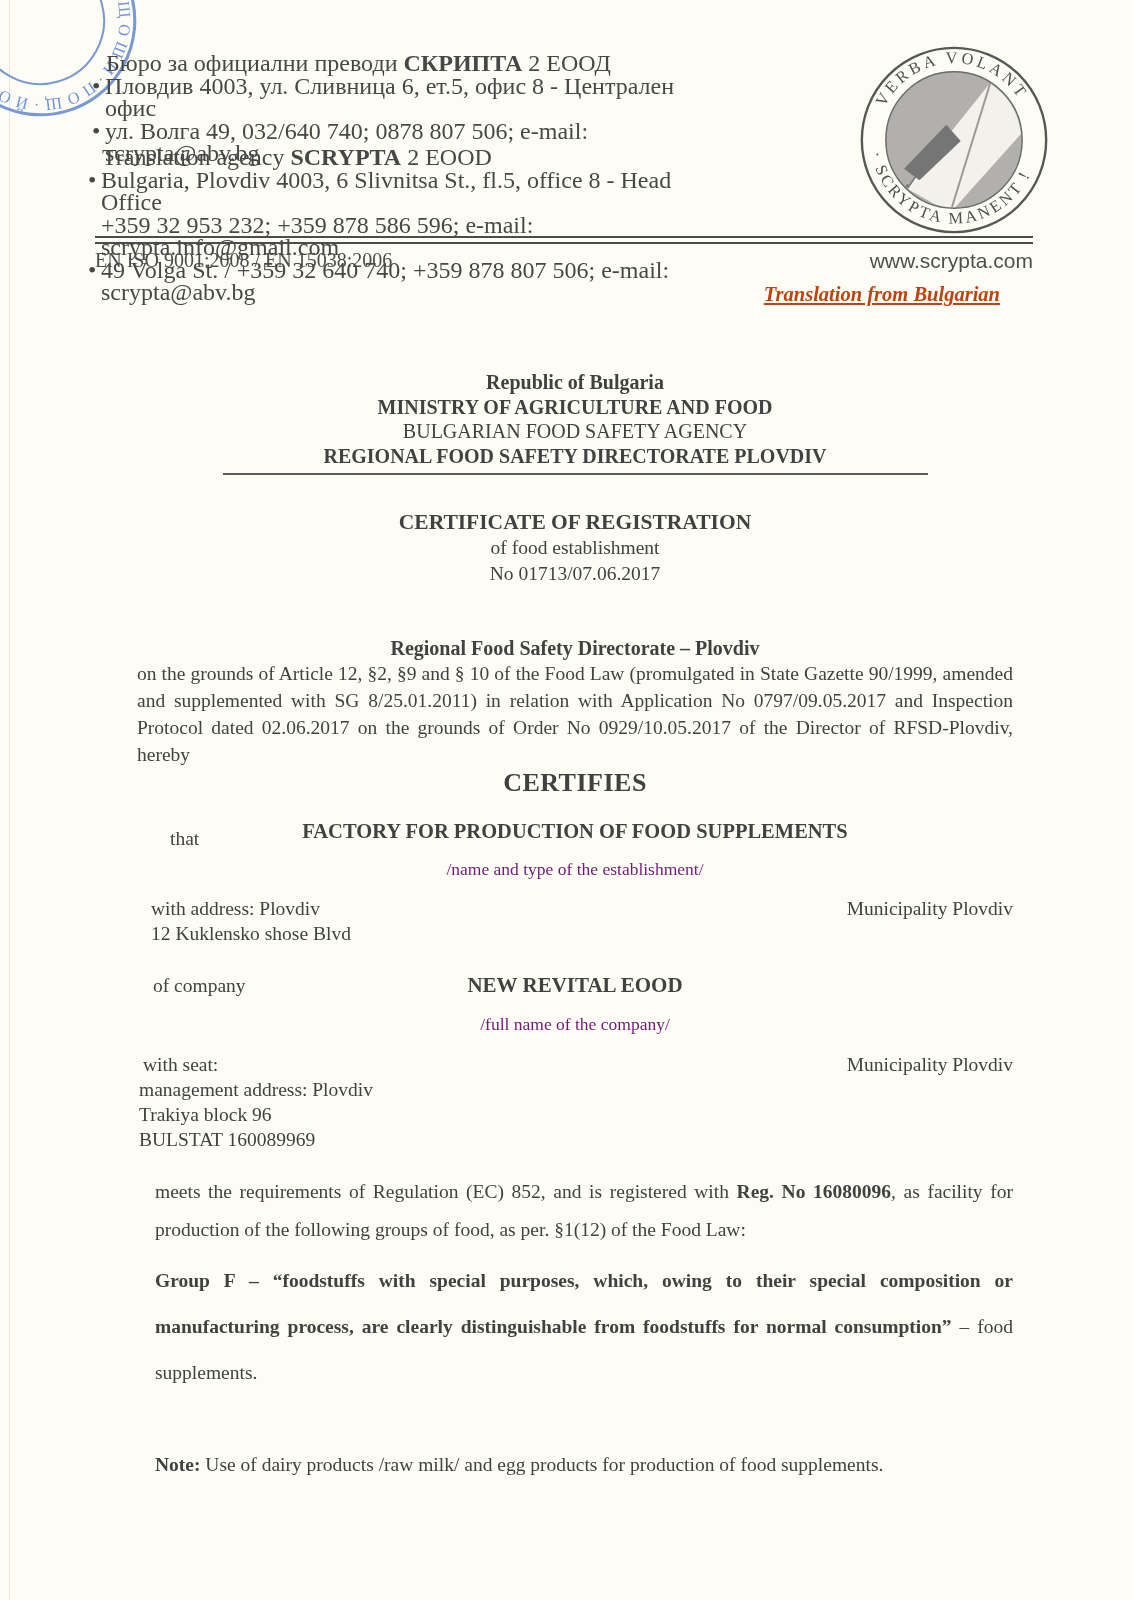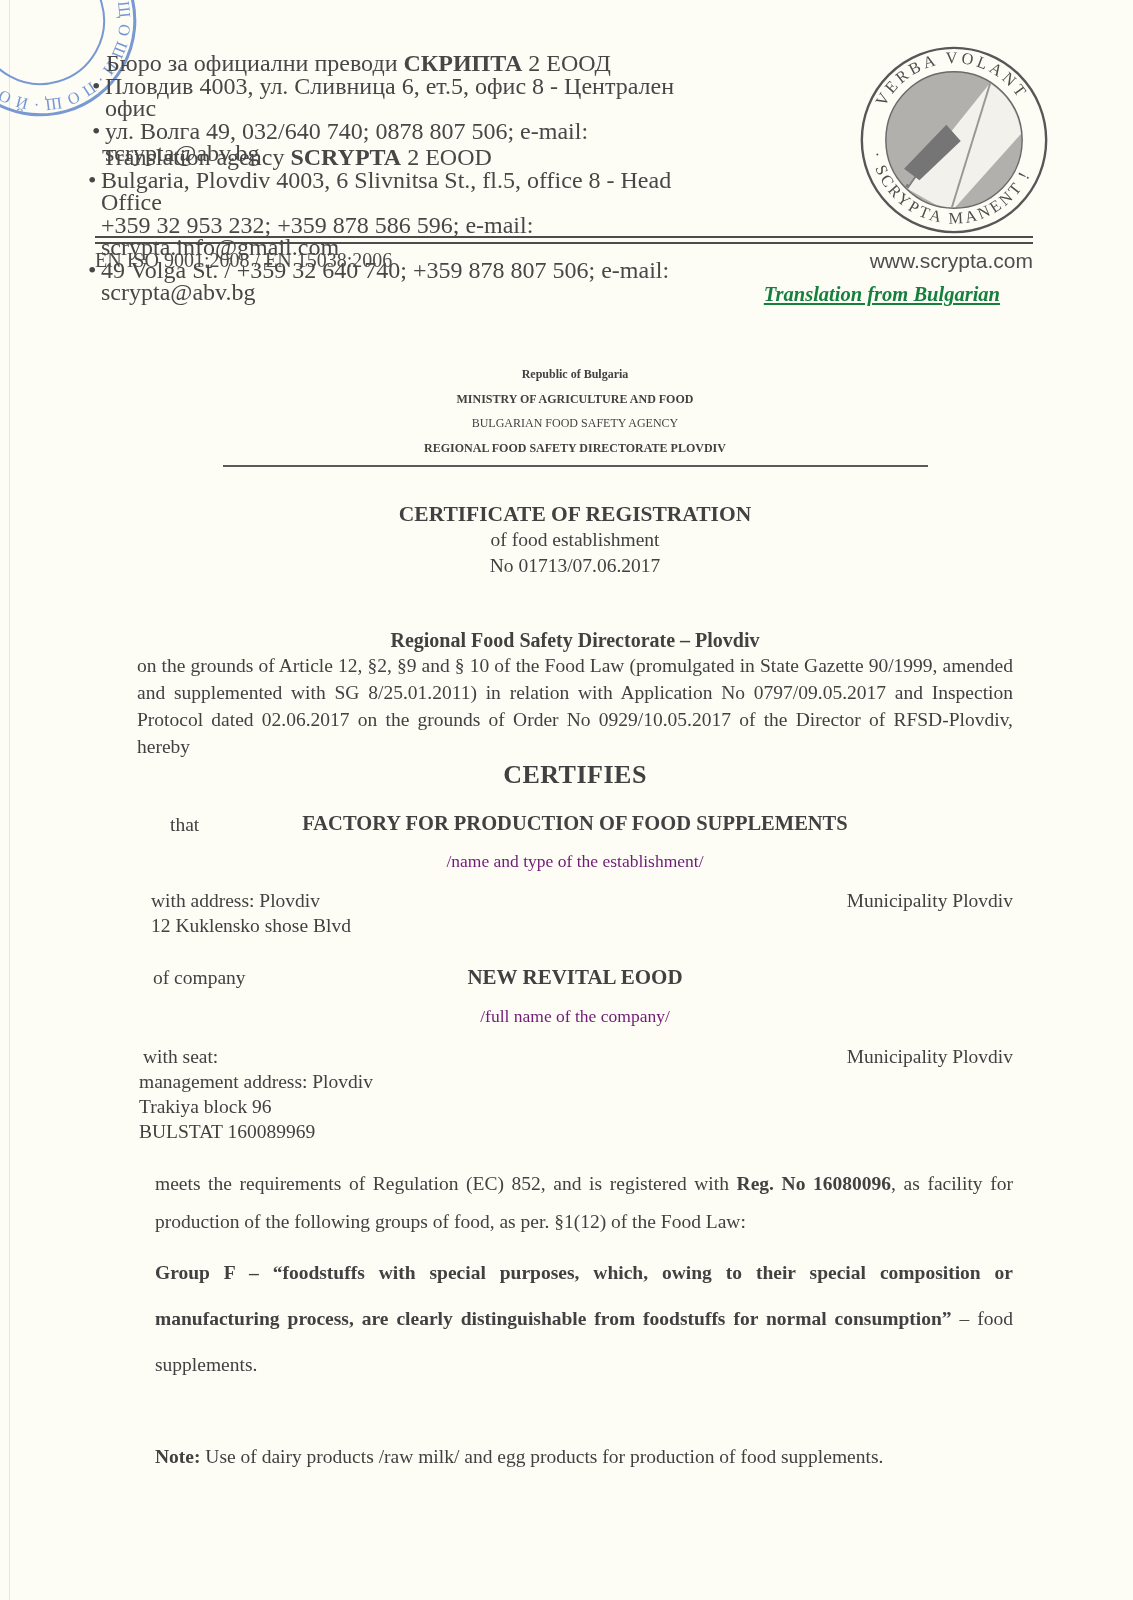--- a/index.html
+++ b/index.html
@@ -21,34 +21,34 @@
   .lh-title{padding-left:14px;}
   .lh-line{display:flex;}
   .lh-line .bullet{width:13px;flex:0 0 13px;}
   b{font-weight:bold;}
   .rule{position:absolute;left:95px;right:100px;top:236px;height:4px;
         border-top:2px solid #4c4c4c;border-bottom:2px solid #4c4c4c;}
   .iso-row{position:absolute;left:95px;right:100px;top:249px;display:flex;justify-content:space-between;align-items:flex-start;}
   .iso-text{font-size:20px;color:#4c4c4c;}
   .website{font-family:"Liberation Sans", sans-serif;font-size:21px;color:#4e4e4e;}
   .trans-note{position:absolute;right:133px;top:283px;font-size:20.5px;font-weight:bold;font-style:italic;
-              text-decoration:underline;color:#15803d;}
+              text-decoration:underline;color:#c2410c;}
 
   
   .body-col{margin:0 120px 0 137px;font-size:19.5px;}
   .center{text-align:center;}
-  .authority{margin-top:32px;font-size:12px;line-height:24.5px;}
+  .authority{margin-top:40px;font-size:20px;line-height:24.5px;}
   .authority-underline{width:705px;margin:5px auto 0;border-bottom:2px solid #5a5a5a;}
   .cert-head{margin-top:34px;line-height:26px;}
   .cert-title{font-size:21.5px;font-weight:bold;}
   .issuer{margin-top:50px;font-size:20px;font-weight:bold;}
   .grounds{margin-top:1px;text-align:justify;line-height:27px;}
   .certifies{font-size:26px;font-weight:bold;letter-spacing:.5px;}
   .that-row{position:relative;margin-top:22px;}
-  .that-label{position:absolute;left:33px;top:2px;}
+  .that-label{position:absolute;left:33px;top:8px;}
   .factory{font-size:20.5px;font-weight:bold;}
   .caption{font-size:17.5px;color:#701a75;margin-top:16px;}
   .pair-row{display:flex;justify-content:space-between;margin-left:14px;}
   .addr-block{margin-top:16px;line-height:25px;}
   .company-row{position:relative;margin-top:27px;}
   .company-label{position:absolute;left:16px;top:2px;}
   .company-name{font-size:21px;font-weight:bold;}
   .seat-block{margin-top:17px;line-height:25px;}
   .seat-block .pair-row{margin-left:6px;}
   .seat-lines{margin-left:2px;}

